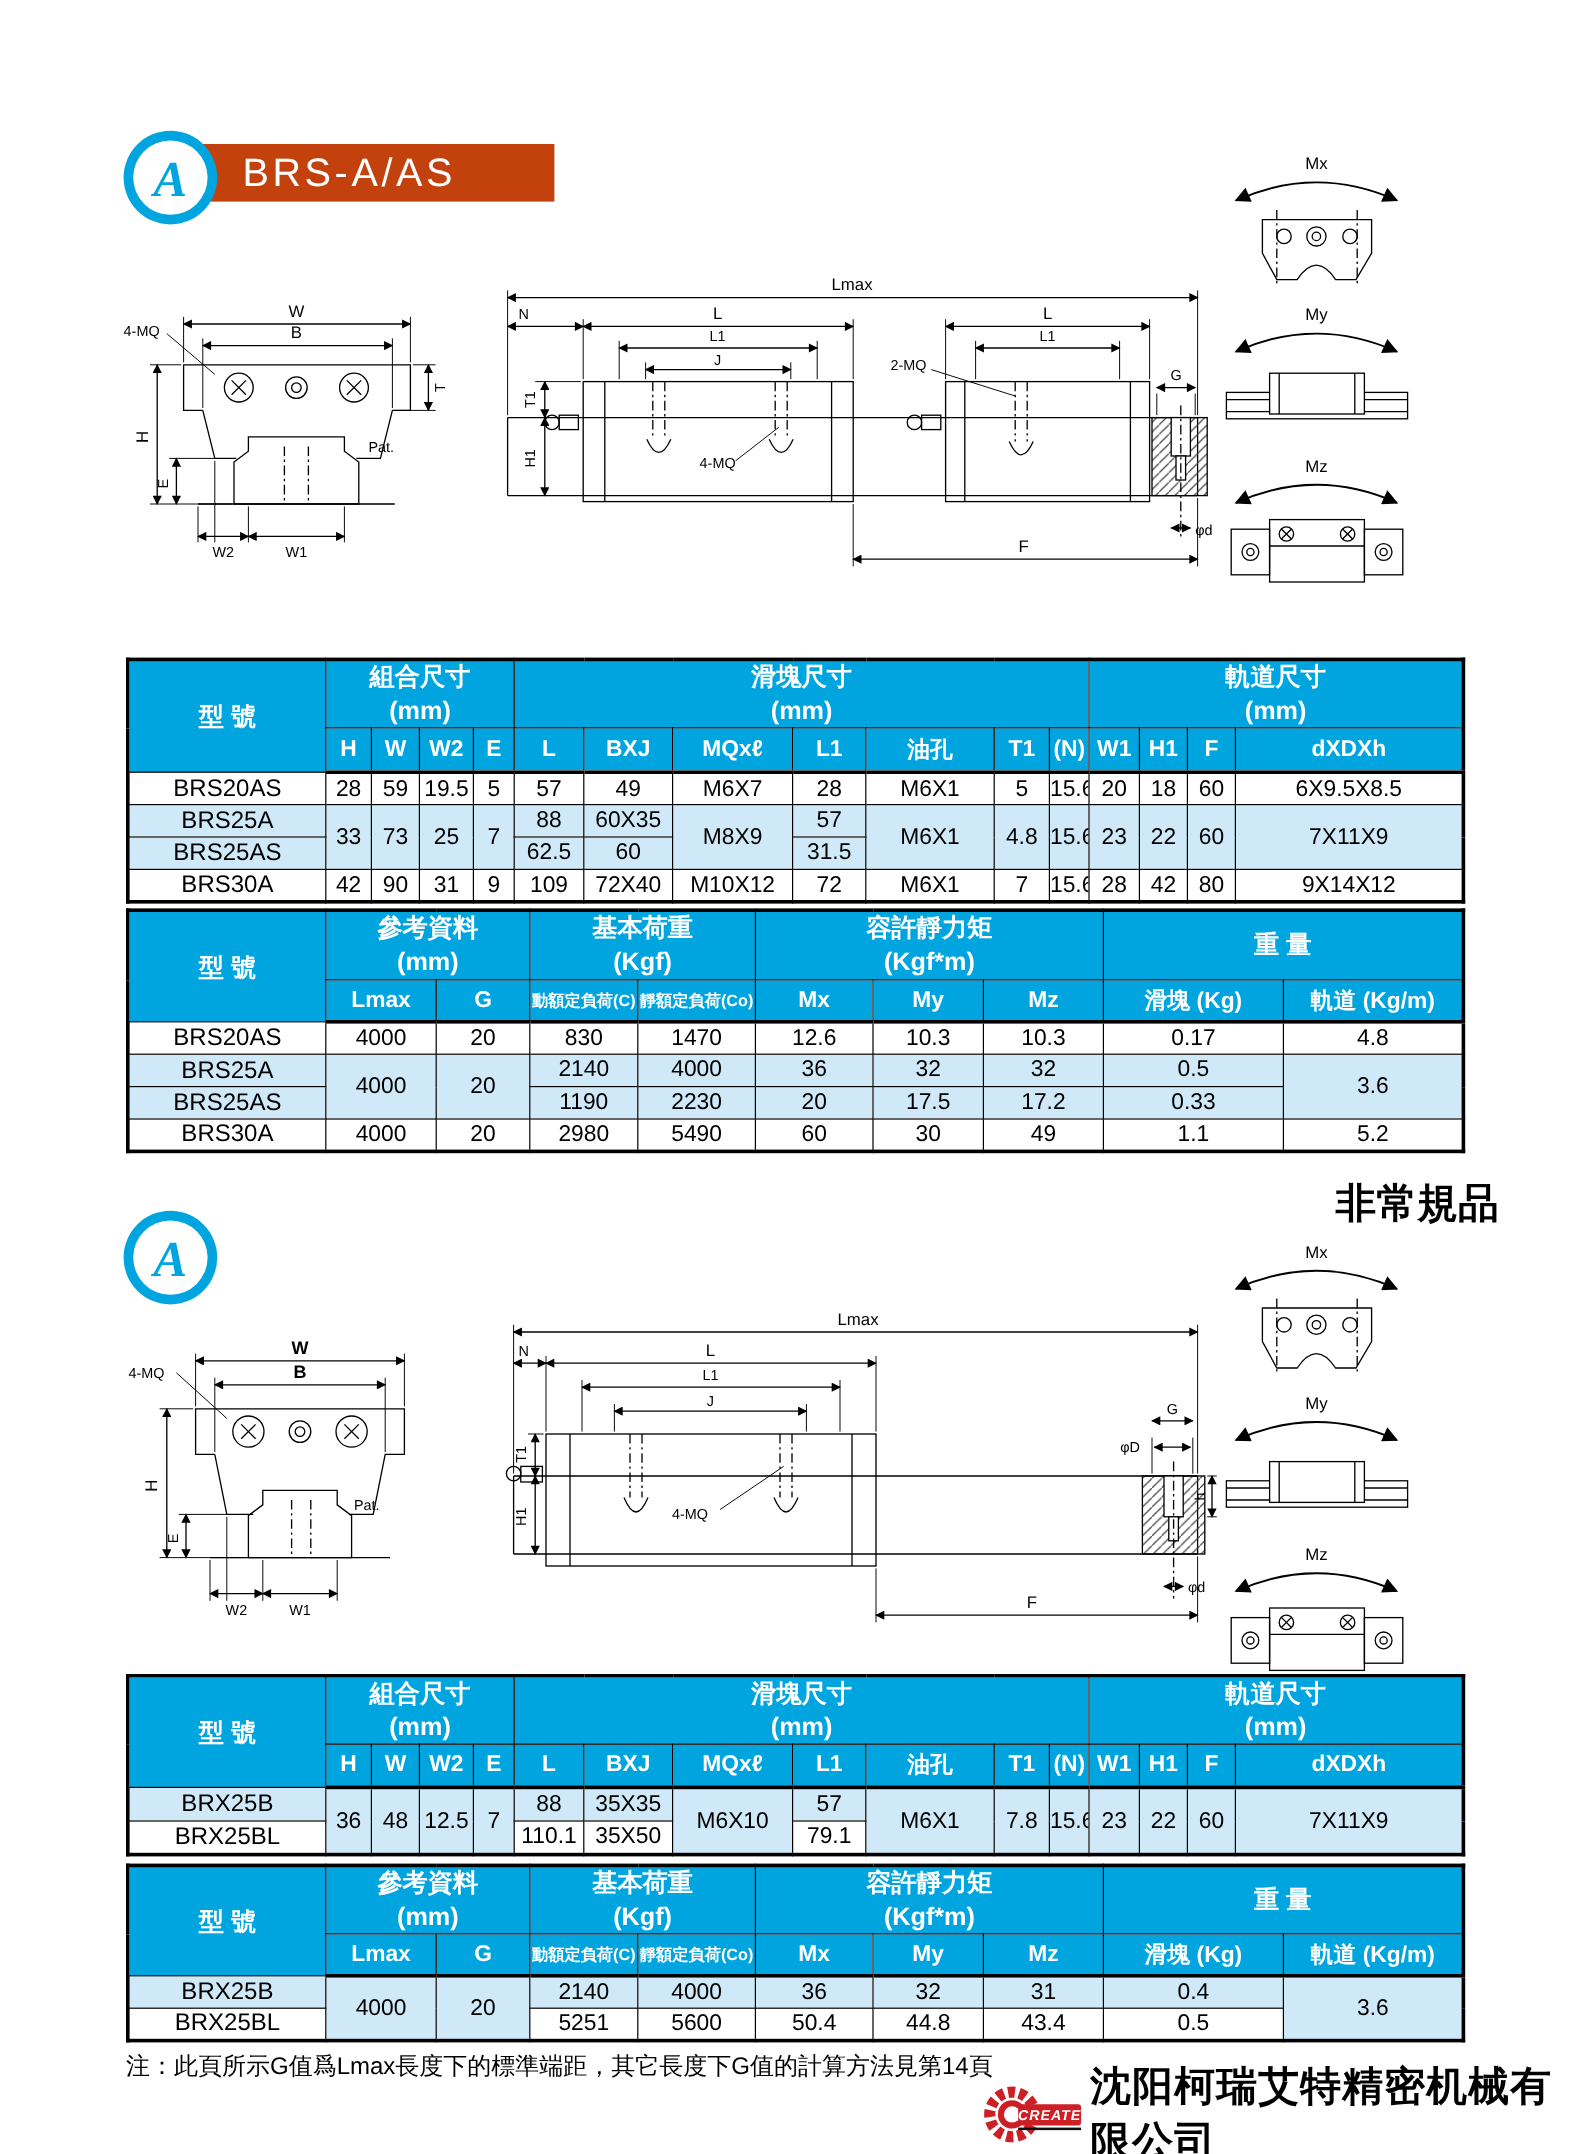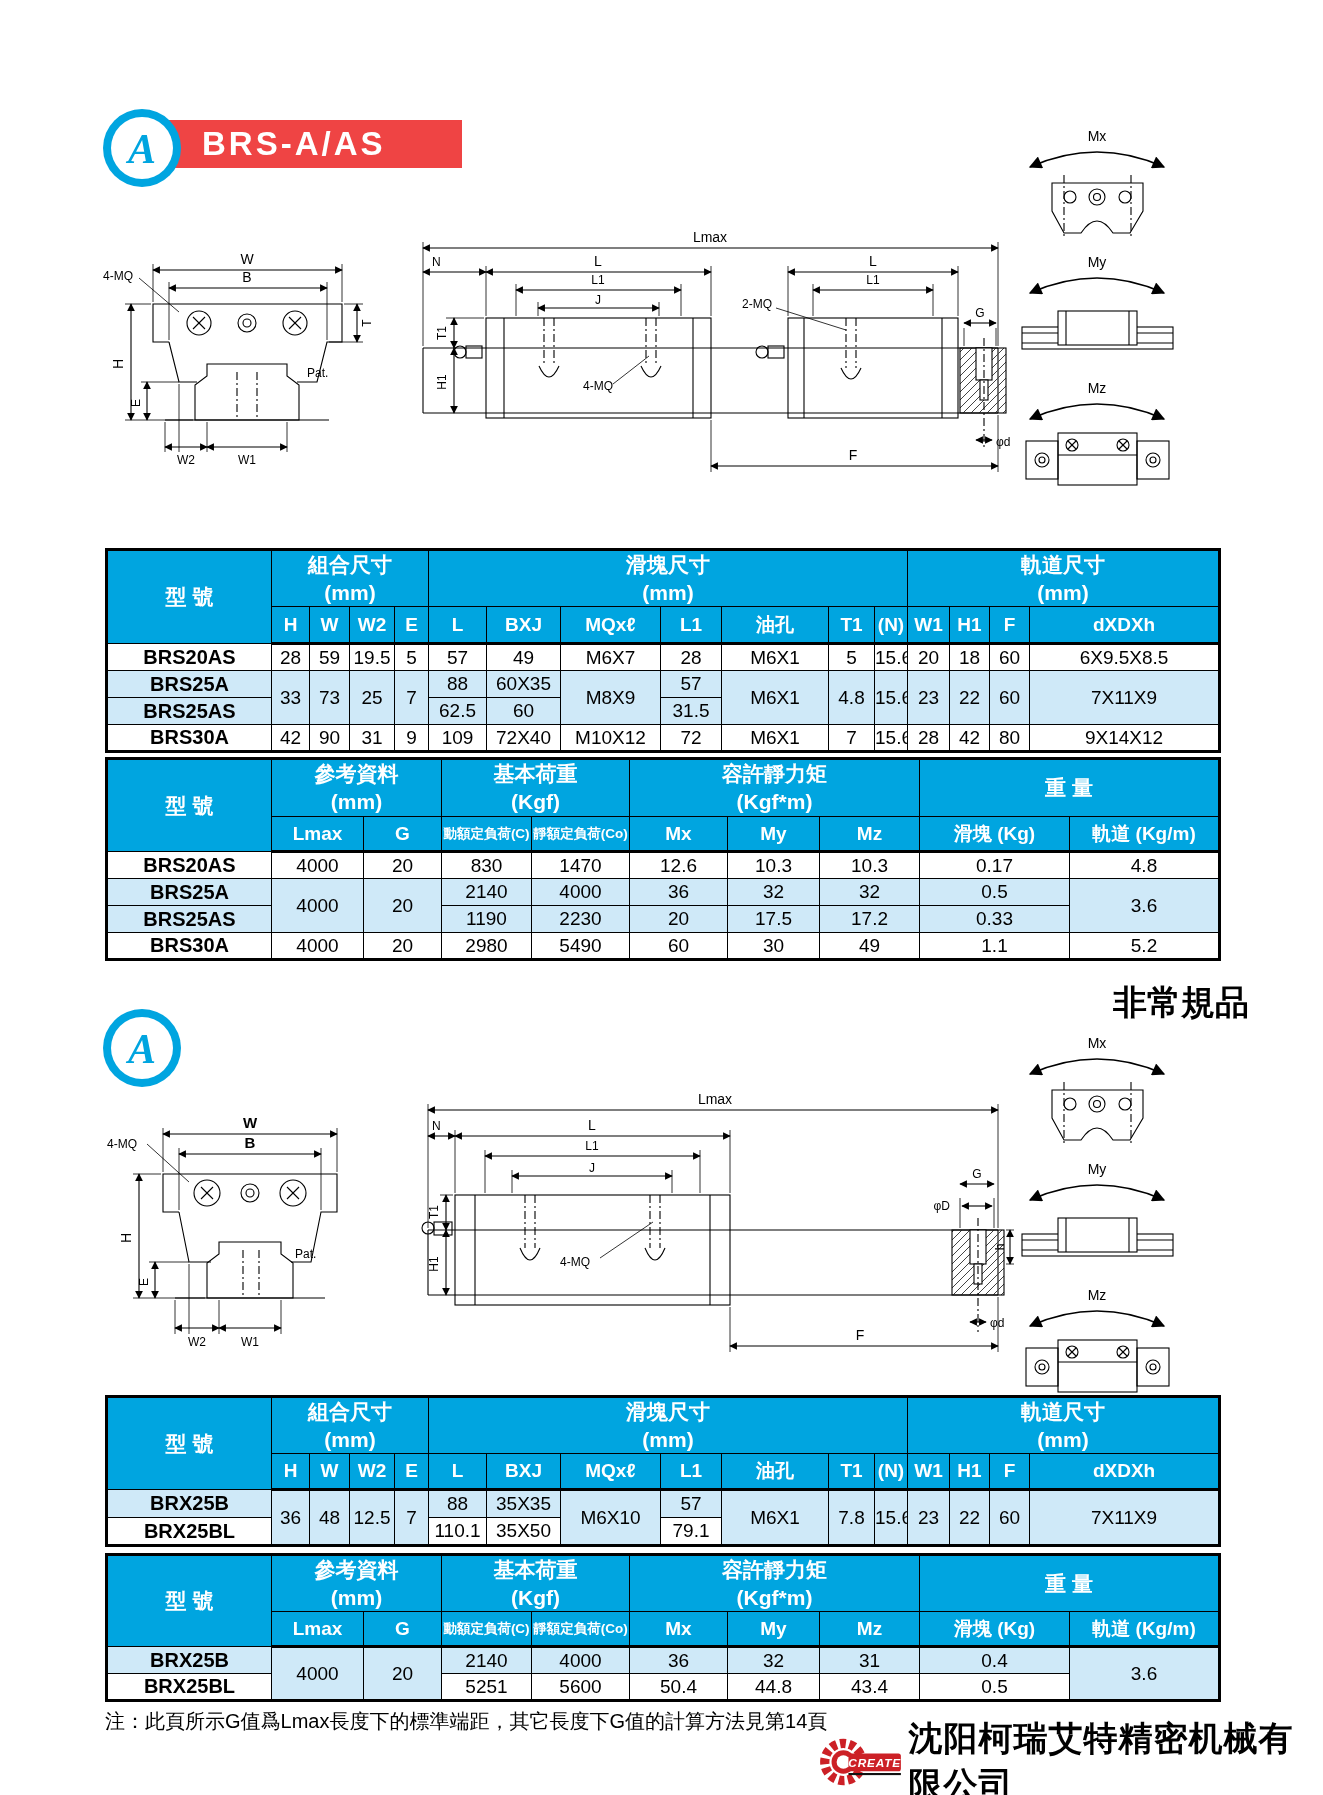--- a/index.html
+++ b/index.html
@@ -1,31 +1,31 @@
 <!DOCTYPE html>
 <html><head>
 <meta charset="utf-8">
 <style>
   body{margin:0;background:#fff}
   .page{position:relative;width:1323px;height:1795px;background:#fff;overflow:hidden;
         font-family:"Liberation Sans","DejaVu Sans",sans-serif;color:#000}
   
-  .banner{position:absolute;background:#ef4444;color:#fff;font-weight:bold;font-size:33px;
+  .banner{position:absolute;background:#c2410c;color:#fff;font-weight:normal;font-size:33px;
           letter-spacing:3px;display:flex;align-items:center;padding-left:72px;box-sizing:border-box}
   .logo-badge{position:absolute;z-index:2}
   
   table.ct{position:absolute;left:105px;border-collapse:collapse;table-layout:fixed;width:1113px;
            background:#fff;border:3px solid #000}
   .ct td{border:1.5px solid #000;text-align:center;vertical-align:middle;font-size:19px;
          color:#000;padding:0;overflow:hidden}
   .ct .hc{background:#00a5e0;color:#fff;font-weight:bold}
   .ct tr.gh td{font-size:21px}
   .ct tr.sh td{font-size:19px;border-bottom:3px solid #000}
   .ct tr.sh td.sm{font-size:13.5px}
-  .ct td.mdl{font-weight:bold;font-size:20px}
+  .ct td.mdl{font-weight:normal;font-size:20px}
   .ct td.a{background:#cfe9f8}
   .ghl{line-height:1.32}
   
   .special{position:absolute;font-size:34px;font-weight:bold;text-align:right}
   .note{position:absolute;font-size:20px}
   .company{position:absolute;display:flex;align-items:center;gap:6px}
   .company-name{font-size:34px;font-weight:bold;letter-spacing:1px}
   
   .dwg{position:absolute}
   .dwg text{font-family:"Liberation Sans","DejaVu Sans",sans-serif;font-size:14px;fill:#000;stroke:none}

